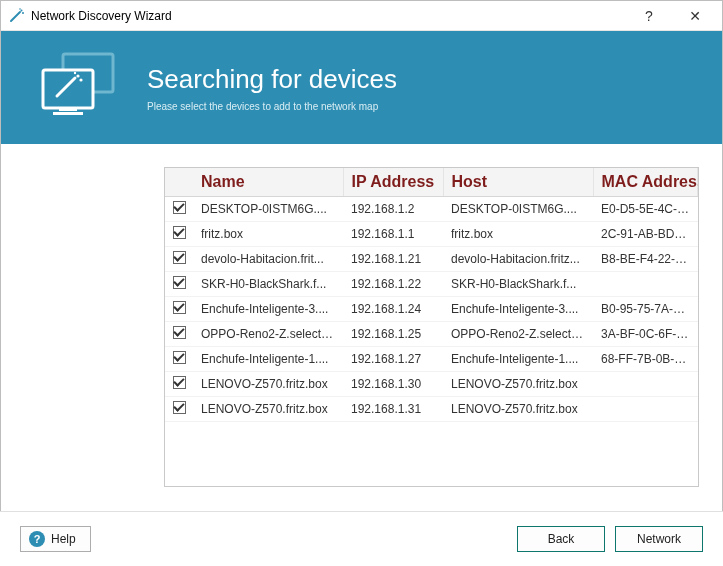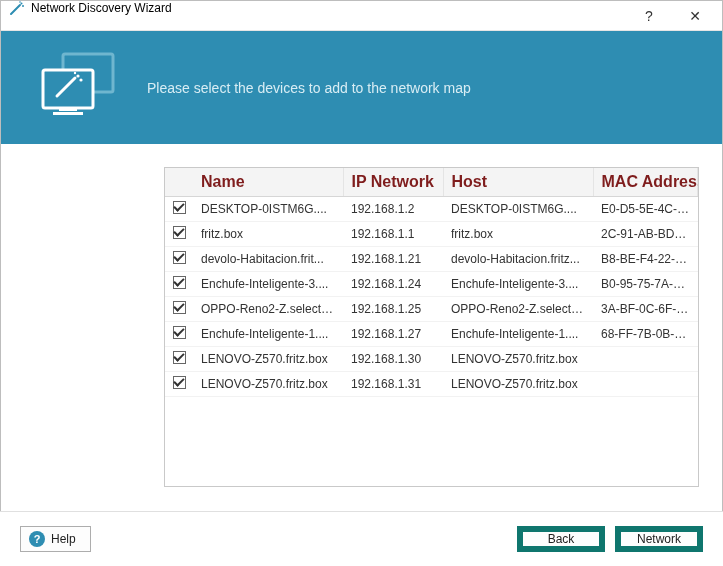--- a/index.html
+++ b/index.html
@@ -10,21 +10,21 @@
     font-size: 12px;
     background: #fff;
     color: #333;
     overflow: hidden;
     border: 1px solid #bdbdbd;
   }
 
   
   .titlebar {
     height: 30px;
-    display: flex; align-items: flex-start;
+    display: flex; align-items: center;
     padding: 0 4px 0 8px;
     background: #fff;
     border-bottom: 1px solid #e5e5e5;
   }
   .titlebar .app-icon {
     width: 16px; height: 16px; margin-right: 6px;
     display: inline-flex; align-items: center; justify-content: center;
   }
   .titlebar .title { flex: 0 0 auto; font-size: 12px; color: #000; }
   .titlebar-spacer { flex: 1; }
@@ -48,21 +48,21 @@
     display: flex; align-items: center; justify-content: center;
   }
   .banner-text { padding-left: 12px; }
   .banner-heading {
     font-size: 26px;
     font-weight: 300;
     margin: 0 0 6px 0;
     color: #fff;
   }
   .banner-sub {
-    font-size: 14px;
+    font-size: 10px;
     color: #d8edf4;
   }
 
   
   .content {
     position: absolute;
     left: 0; right: 0;
     top: 143px; 
     bottom: 55px;
     padding: 24px 24px 0 24px;
@@ -141,21 +141,21 @@
     border-top: 1px solid #e0e0e0;
     display: flex;
     align-items: center;
     padding: 0 20px;
     background: #fff;
   }
   .btn {
     height: 26px;
     min-width: 88px;
     padding: 0 16px;
-    border: 6px solid #0f766e;
+    border: 1px solid #0f766e;
     background: #fdfdfd;
     font-size: 12px;
     color: #222;
     display: inline-flex;
     align-items: center;
     justify-content: center;
     margin-left: 10px;
     cursor: default;
   }
   .help-btn {
@@ -202,40 +202,41 @@
       <rect x="6" y="18" width="50" height="38" rx="2" fill="#2e8db2" stroke="#ffffff" stroke-width="3"></rect>
       <rect x="22" y="56" width="18" height="3" fill="#ffffff"></rect>
       <rect x="16" y="60" width="30" height="3" fill="#ffffff"></rect>
       <path d="M20 44 L38 26" stroke="#ffffff" stroke-width="3" stroke-linecap="round"></path>
       <circle cx="41" cy="24" r="1.6" fill="#ffffff"></circle>
       <circle cx="44" cy="28" r="1.6" fill="#ffffff"></circle>
       <circle cx="38" cy="21" r="1.2" fill="#ffffff"></circle>
     </svg>
   </div>
   <div class="banner-text">
+    <div class="banner-heading">Searching for devices</div>
     <div class="banner-sub">Please select the devices to add to the network map</div>
   </div>
 </div>
 
 <div class="content">
   <div class="table-wrap">
     <div class="table-scroll">
       <table class="dev">
         <colgroup>
           <col style="width:28px">
           <col style="width:150px">
           <col style="width:100px">
           <col style="width:150px">
           <col>
         </colgroup>
         <thead>
           <tr>
             <th class="cb"></th>
             <th>Name</th>
-            <th>IP Network</th>
+            <th>IP Address</th>
             <th>Host</th>
             <th>MAC Address</th>
           </tr>
         </thead>
         <tbody id="device-rows">
             <tr>
               <td class="cb"><span class="chk checked"></span></td>
               <td>DESKTOP-0ISTM6G....</td>
               <td>192.168.1.2</td>
               <td>DESKTOP-0ISTM6G....</td>
@@ -247,20 +248,27 @@
               <td>192.168.1.1</td>
               <td>fritz.box</td>
               <td>2C-91-AB-BD-EF-B6</td>
             </tr>
             <tr>
               <td class="cb"><span class="chk checked"></span></td>
               <td>devolo-Habitacion.frit...</td>
               <td>192.168.1.21</td>
               <td>devolo-Habitacion.fritz...</td>
               <td>B8-BE-F4-22-45-16</td>
+            </tr>
+            <tr>
+              <td class="cb"><span class="chk checked"></span></td>
+              <td>SKR-H0-BlackShark.f...</td>
+              <td>192.168.1.22</td>
+              <td>SKR-H0-BlackShark.f...</td>
+              <td></td>
             </tr>
             <tr>
               <td class="cb"><span class="chk checked"></span></td>
               <td>Enchufe-Inteligente-3....</td>
               <td>192.168.1.24</td>
               <td>Enchufe-Inteligente-3....</td>
               <td>B0-95-75-7A-AB-01</td>
             </tr>
             <tr>
               <td class="cb"><span class="chk checked"></span></td>

